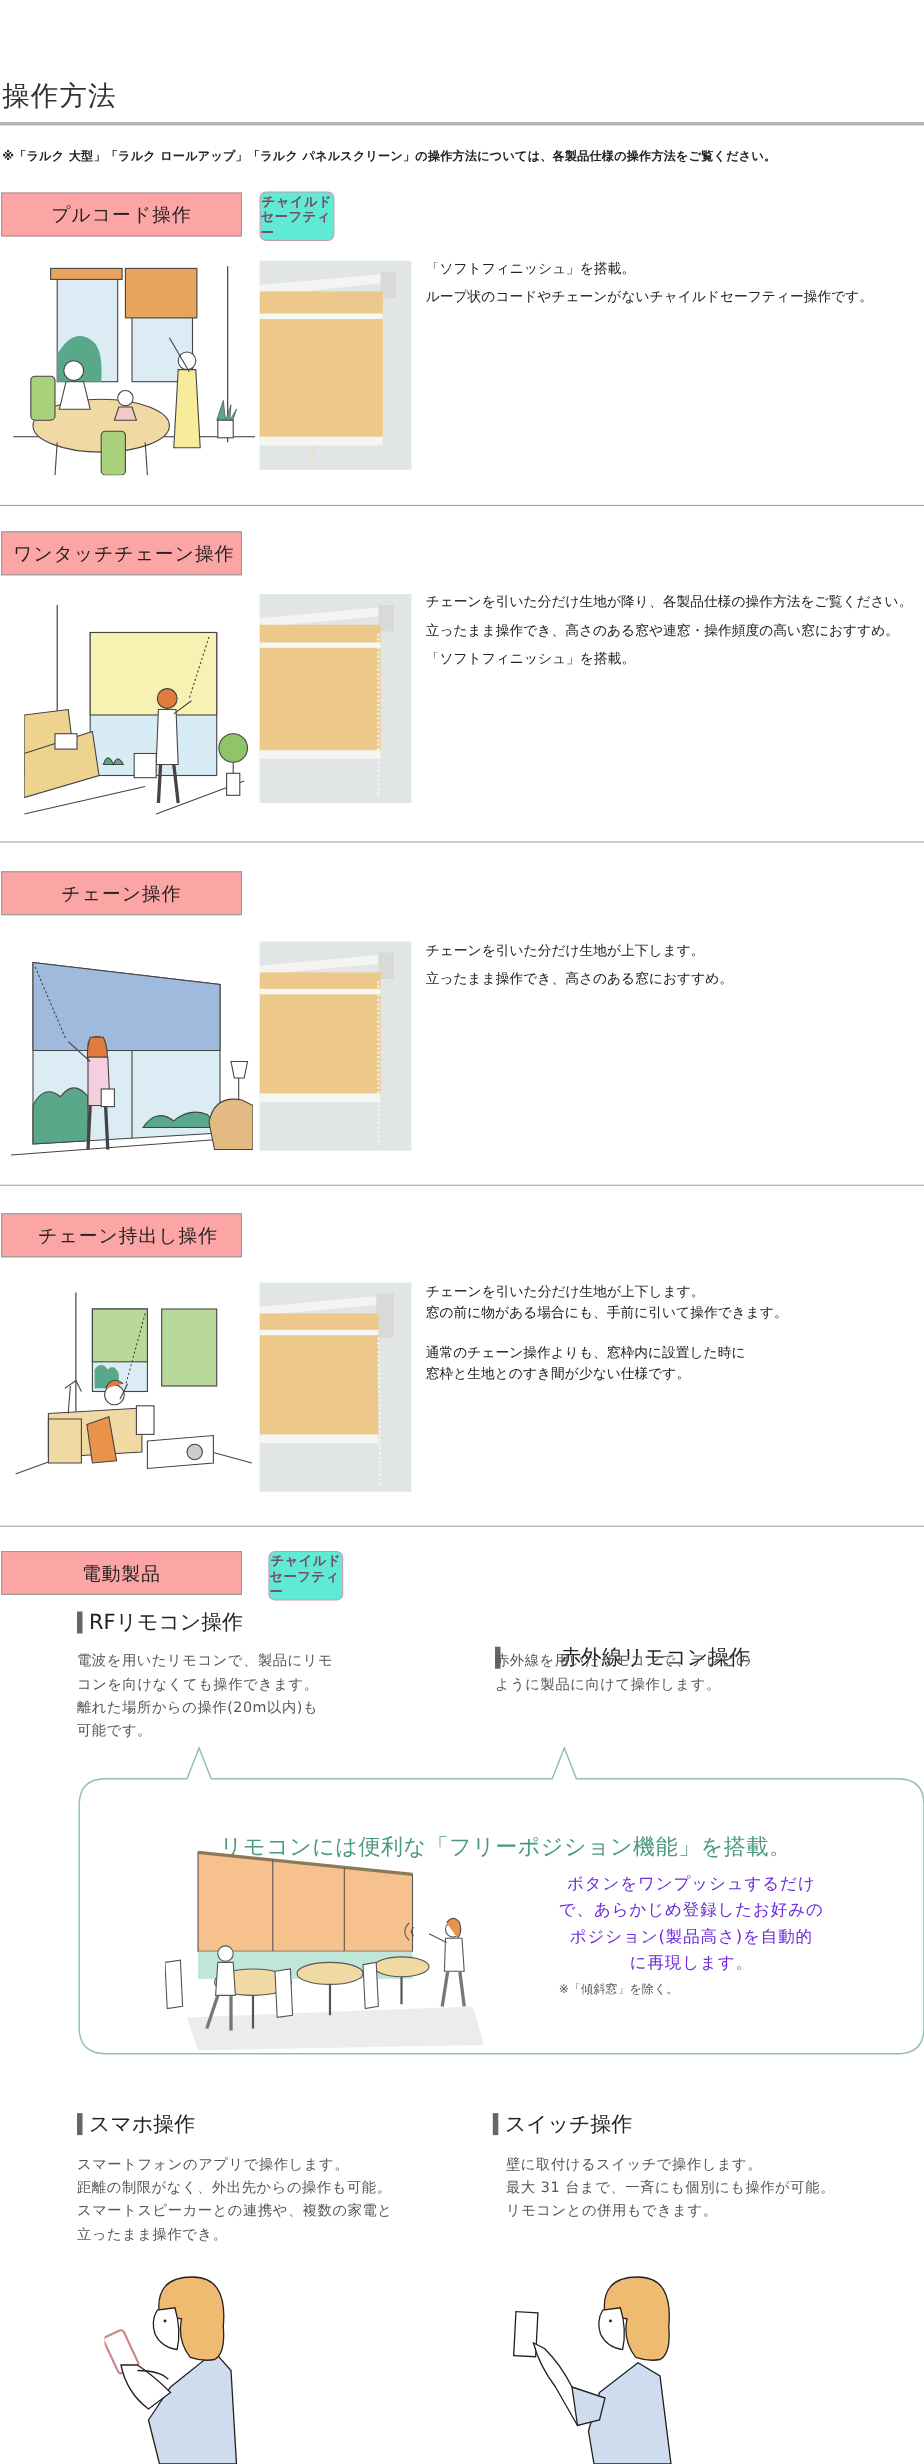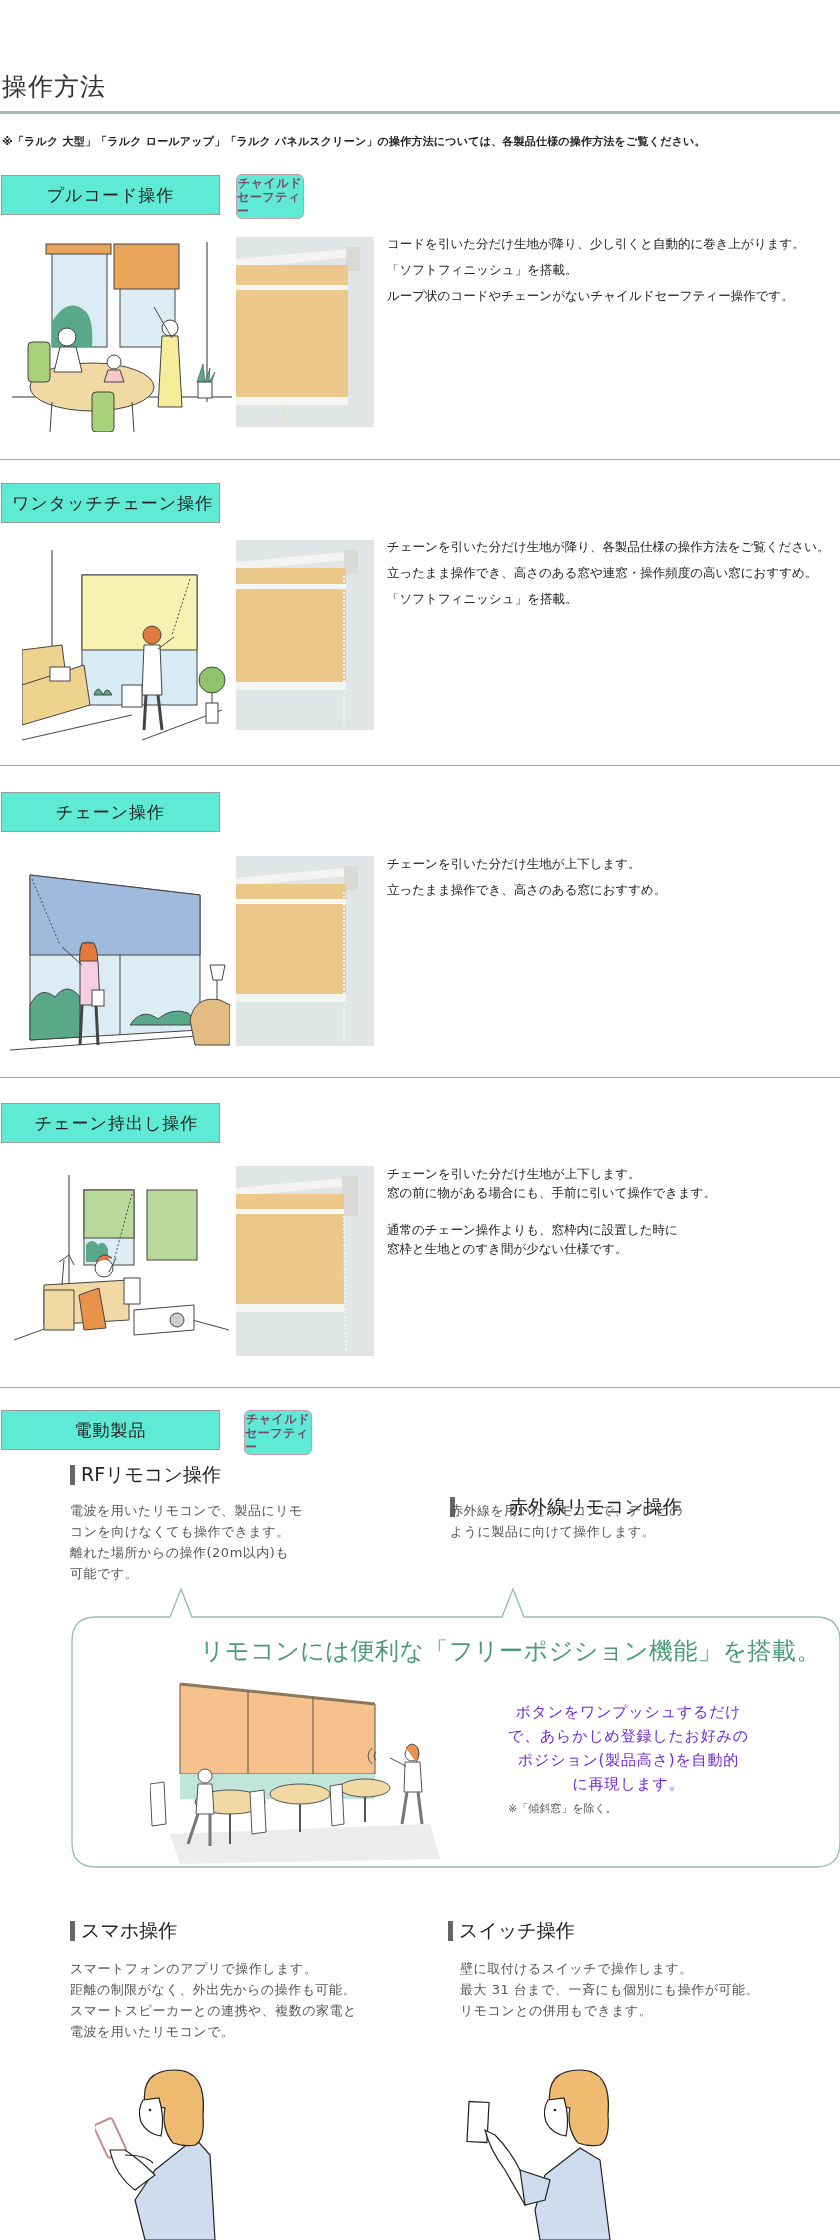--- a/index.html
+++ b/index.html
@@ -25,21 +25,21 @@
   .note {
     left: 2px; top: 134px;
     font-size: 11px; color: #222; font-weight: bold;
     letter-spacing: 0.2px;
     white-space: nowrap;
   }
 
   .sec-label {
     height: 40px; width: 219px;
     border: 1px solid #9a9a9a;
-    background: #5eead4;
+    background: #fca5a5;
     display: flex; align-items: center; justify-content: center;
     font-size: 17px; color: #222;
     letter-spacing: 1px;
   }
   .sec-label.left { justify-content: flex-start; padding-left: 10px; }
 
   .badge {
     width: 68px; height: 45px;
     background: #5eead4;
     border: 1px solid #c79aac;
@@ -76,21 +76,21 @@
   .sub-head .bar {
     width: 5px; height: 20px; background: #666; margin-right: 6px;
   }
   .sub-desc {
     font-size: 13px; color: #555; line-height: 21px;
     white-space: nowrap;
     letter-spacing: 0.5px;
   }
 
   .bubble-title {
-    font-size: 24px; color: #4a9a7a; white-space: nowrap; letter-spacing: 0.5px;
+    font-size: 20px; color: #4a9a7a; white-space: nowrap; letter-spacing: 0.5px; margin-top: 30px;
   }
   .bubble-desc {
     font-size: 15px; color: #6d28d9; line-height: 24px; white-space: nowrap; letter-spacing: 0.8px; text-align: center;
   }
   .bubble-note { font-size: 11px; color: #555; line-height: 18px; white-space: nowrap; }
 </style>
 </head>
 <body>
 
 <div class="abs page-title">操作方法</div>
@@ -132,21 +132,20 @@
     <path d="M0 22 L112 12 L115 20 L0 32Z" fill="#f4f4f2"></path>
     <rect x="110" y="10" width="14" height="24" fill="#d9d9d6"></rect>
     <rect x="0" y="28" width="112" height="22" fill="#ecc98a"></rect>
     <rect x="0" y="48" width="112" height="5" fill="#f7f7f4"></rect>
     <rect x="0" y="53" width="112" height="112" fill="#ecc98a"></rect>
     <rect x="0" y="160" width="112" height="8" fill="#f5f5f2"></rect>
     <line x1="48" y1="168" x2="48" y2="183" stroke="#e8e2cc" stroke-width="2"></line>
   </svg>
 </div>
 <div class="abs desc" style="left:387px; top:231px;">
-  <div>コードを引いた分だけ生地が降り、少し引くと自動的に巻き上がります。</div>
   <div>「ソフトフィニッシュ」を搭載。</div>
   <div>ループ状のコードやチェーンがないチャイルドセーフティー操作です。</div>
 </div>
 <div class="abs divider" style="top:459px;"></div>
 
 <div class="abs sec-label left" style="left:1px; top:483px;">ワンタッチチェーン操作</div>
 
 <svg class="abs illus" style="left:22px; top:545px;" viewBox="0 0 220 200">
   <line x1="30" y1="5" x2="30" y2="110" stroke="#333"></line>
   <rect x="60" y="30" width="115" height="130" fill="#d8ecf5" stroke="#444"></rect>
@@ -334,21 +333,21 @@
 <div class="abs bubble-note" style="left:508px; top:1800px;">※「傾斜窓」を除く。</div>
 
 <div class="abs sub-head" style="left:70px; top:1918px;">
   <span class="bar"></span>
   <span>スマホ操作</span>
 </div>
 <div class="abs sub-desc" style="left:70px; top:1958px;">
   <div>スマートフォンのアプリで操作します。</div>
   <div>距離の制限がなく、外出先からの操作も可能。</div>
   <div>スマートスピーカーとの連携や、複数の家電と</div>
-  <div>電波を用いたリモコンで。</div>
+  <div>立ったまま操作でき。</div>
 </div>
 
 <div class="abs sub-head" style="left:448px; top:1918px;">
   <span class="bar"></span>
   <span>スイッチ操作</span>
 </div>
 <div class="abs sub-desc" style="left:460px; top:1958px;">
   <div>壁に取付けるスイッチで操作します。</div>
   <div>最大 31 台まで、一斉にも個別にも操作が可能。</div>
   <div>リモコンとの併用もできます。</div>

